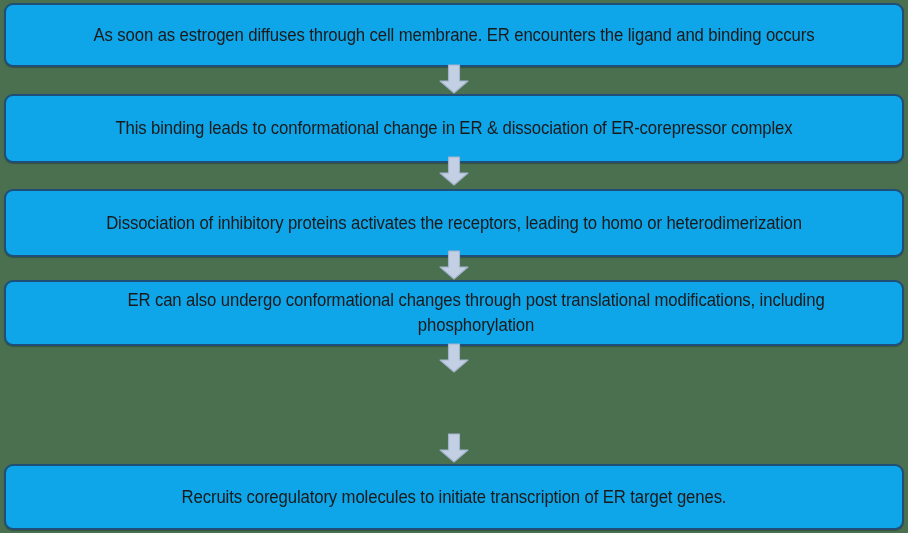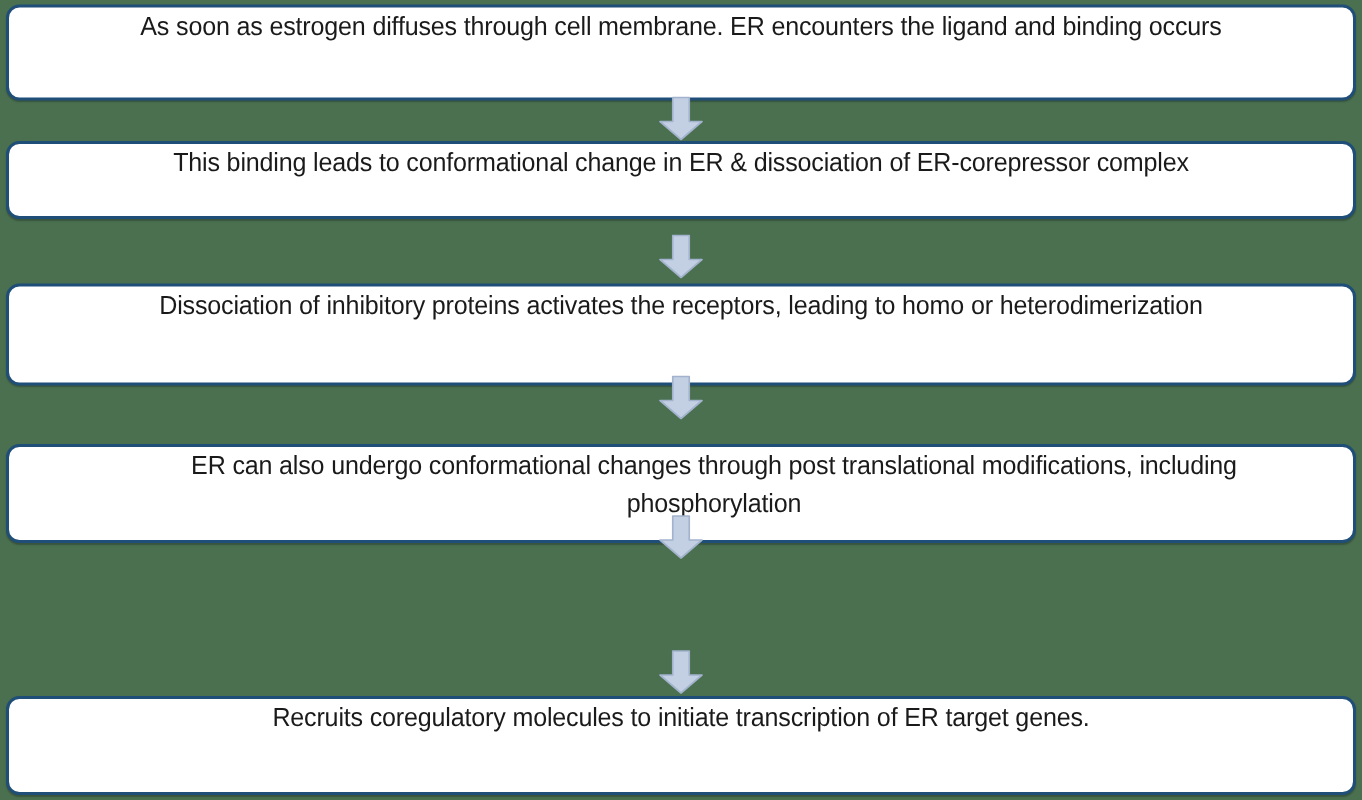--- a/index.html
+++ b/index.html
@@ -19,47 +19,47 @@
     width: 908px;
     height: 533px;
     box-sizing: border-box;
   }
 
   .step-box {
     position: absolute;
     left: 4px;
     width: 900px;
     box-sizing: border-box;
-    background: #ffffff;
+    background: #0ea5e9;
     border: 2.5px solid #1f4e79;
     border-radius: 9px;
     display: flex;
-    align-items: flex-start;
+    align-items: center;
     justify-content: center;
     box-shadow: 0 1px 1px rgba(0,0,0,0.25);
   }
 
   .step-text {
     display: block;
     width: 832px;
     text-align: center;
     color: #1a1a1a;
     font-size: 17.5px;
     line-height: 25px;
     letter-spacing: -0.12px;
     font-family: "Liberation Sans", "DejaVu Sans", sans-serif;
     transform: scaleX(0.955);
     transform-origin: center center;
   }
 
   
   .box-0 { top: 3px;   height: 64px; }
-  .box-1 { top: 94px;  height: 52px; }
+  .box-1 { top: 94px;  height: 69px; }
   .box-2 { top: 189px; height: 68px; }
-  .box-3 { top: 296px; height: 66px; padding-left: 44px; }
+  .box-3 { top: 280px; height: 66px; padding-left: 44px; }
   .box-4 { top: 371px; height: 64px; }
   .box-5 { top: 464px; height: 66px; }
 
   
   .arrow {
     position: absolute;
     left: 50%;
     width: 34px;
     height: 30px;
     margin-left: -17px;

